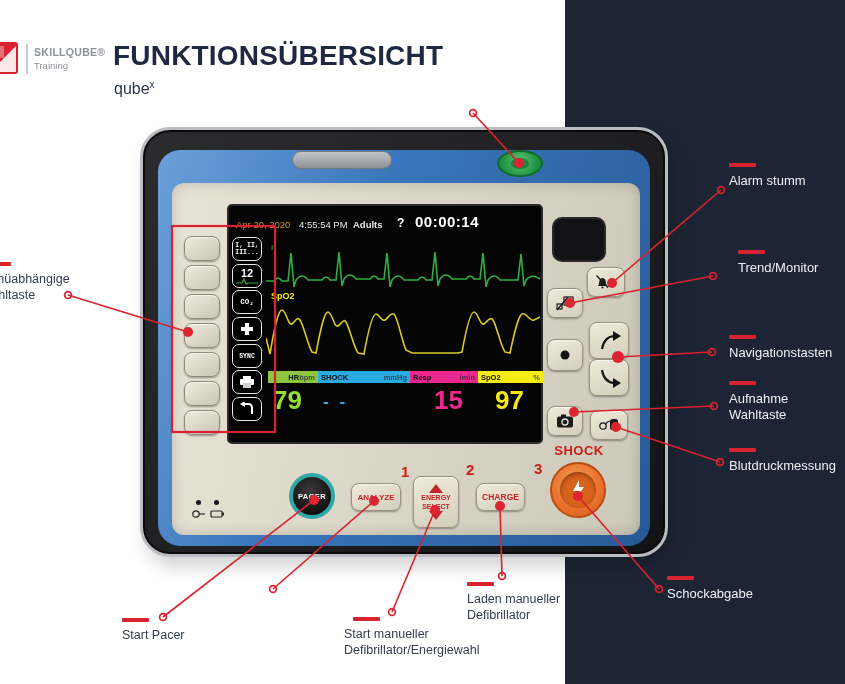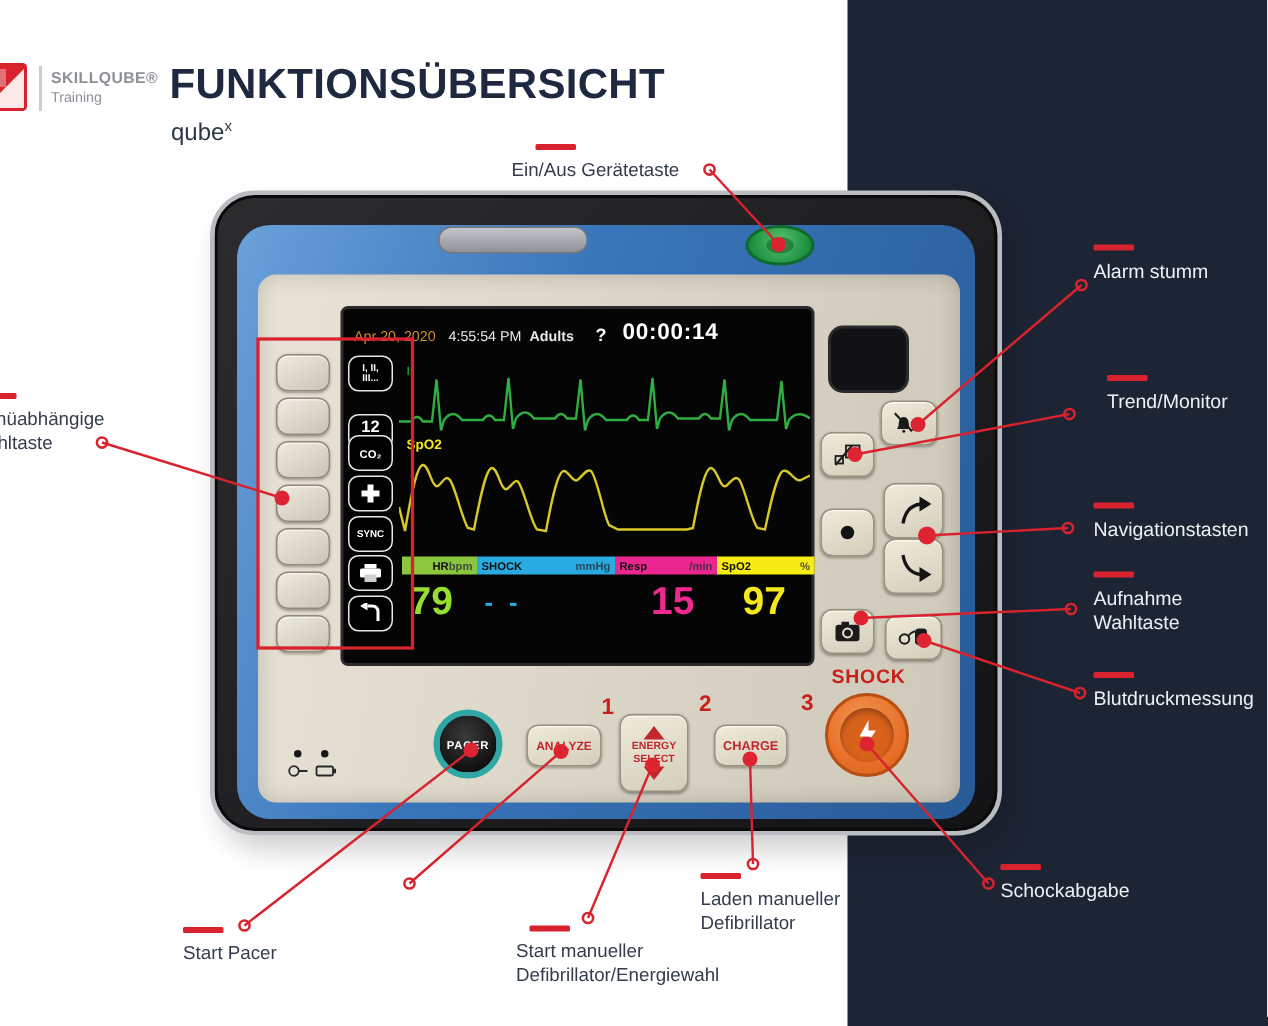--- a/index.html
+++ b/index.html
@@ -30,21 +30,21 @@
     background:linear-gradient(100deg,#e8e3d6,#cdc8b8);box-shadow:inset 0 0 14px rgba(0,0,0,.18);z-index:3;}
   .speaker{position:absolute;left:552px;top:217px;width:54px;height:45px;border-radius:10px;background:#121214;border:2px solid #2a2a2c;box-sizing:border-box;z-index:4;}
   
   .pkey{position:absolute;width:36px;height:25px;border-radius:8px;background:linear-gradient(150deg,#efebdf,#c9c4b4);
     border:1px solid #8f8a78;box-sizing:border-box;box-shadow:inset 0 1px 0 rgba(255,255,255,.6),0 1px 2px rgba(0,0,0,.35);z-index:4;}
   
   .screen{position:absolute;left:227px;top:204px;width:316px;height:240px;background:#050505;border:2px solid #2b2b2d;border-radius:5px;box-sizing:border-box;z-index:4;}
   .scr-t{position:absolute;z-index:5;white-space:nowrap;}
   .skey{position:absolute;left:232px;width:30px;height:24px;border:1.5px solid #e8e8e8;border-radius:7px;background:#000;
     color:#fff;display:flex;flex-direction:column;align-items:center;justify-content:center;z-index:5;box-sizing:border-box;}
-  .skey .l1{font-size:6.5px;font-weight:bold;line-height:7px;}
+  .skey .l1{font-size:6.5px;font-weight:bold;line-height:7px;font-family:Liberation Mono, monospace;}
   .skey .num{font-size:11px;font-weight:bold;line-height:10px;}
   .vseg{position:absolute;top:371px;height:12px;display:flex;justify-content:space-between;align-items:center;
     padding:0 3px;box-sizing:border-box;font-size:7.5px;font-weight:bold;z-index:5;}
   .vseg .lab{color:#101010;} .vseg .unit{color:#26303a;opacity:.8;}
   .seg-hr{left:268px;width:50px;background:#8cc63f;justify-content:flex-end;}
   .seg-nibp{left:318px;width:92px;background:#29abe2;}
   .seg-resp{left:410px;width:68px;background:#ec268f;}
   .seg-spo2{left:478px;width:65px;background:#f7ec13;}
   .bigval{position:absolute;font-size:26px;font-weight:bold;z-index:5;}
   
@@ -112,21 +112,21 @@
   <div class="scr-t" style="left:236px;top:219px;font-size:9.5px;color:#d08a30;">Apr 20, 2020</div>
   <div class="scr-t" style="left:299px;top:219px;font-size:9.5px;color:#e8e8e8;">4:55:54 PM</div>
   <div class="scr-t" style="left:353px;top:219px;font-size:9.5px;font-weight:600;color:#e8e8e8;">Adults</div>
   <div class="scr-t" style="left:397px;top:216px;font-size:12px;font-weight:bold;color:#fff;">?</div>
   <div class="scr-t" style="left:415px;top:213px;font-size:15px;font-weight:bold;color:#fff;letter-spacing:.5px;">00:00:14</div>
 
   <div class="skey" style="top:237px">
     <span class="l1">I, II,</span>
     <span class="l1">III...</span>
   </div>
-  <div class="skey" style="top:276px">
+  <div class="skey" style="top:264px">
     <span class="num">12</span>
     <svg class="icn" width="22" height="7" viewBox="0 0 22 7">
         <path d="M0,5 H6 L8,1 L10,6 L12,5 H22" stroke="#2fae44" stroke-width="1.2" fill="none"></path>
       </svg>
   </div>
   <div class="skey" style="top:290px">
     <span class="l1" style="font-size:7.5px">CO₂</span>
   </div>
   <div class="skey" style="top:317px">
     <svg class="icn" width="14" height="14" viewBox="0 0 14 14">
@@ -306,24 +306,20 @@
         <circle cx="574" cy="412" r="5"></circle>
       <circle cx="616" cy="427" r="5"></circle>
         <circle cx="578" cy="496" r="5"></circle>
         <circle cx="500" cy="506" r="5"></circle>
       <circle cx="435" cy="510" r="5"></circle>
         <circle cx="374" cy="501" r="5"></circle>
         <circle cx="314" cy="500" r="5"></circle>
     </g>
   </svg>
 
-  <div class="co" style="left:341px;top:96px">
-    <div class="tick" style="margin-left:16px"></div>
-    <div class="co-t">Ein/Aus Gerätetaste</div>
-  </div>
   <div class="co" style="left:-20px;top:262px">
     <div class="tick" style="margin-left:4px"></div>
     <div class="co-t">Menüabhängige</div>
     <div class="co-t">Wahltaste</div>
   </div>
   <div class="co on-dark" style="left:729px;top:163px">
     <div class="tick"></div>
     <div class="co-t">Alarm stumm</div>
   </div>
   <div class="co on-dark" style="left:738px;top:250px">

